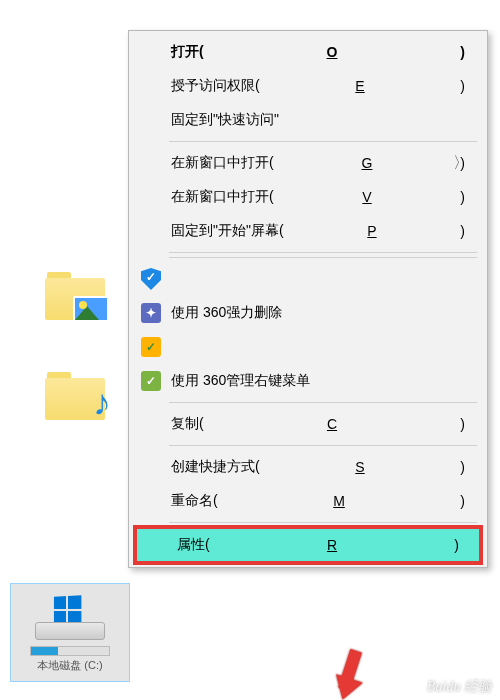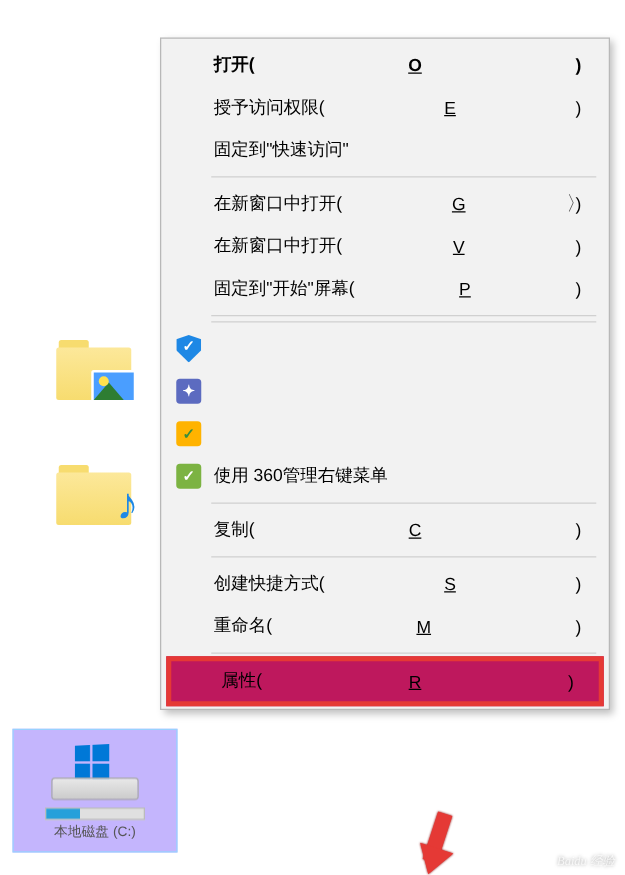--- a/index.html
+++ b/index.html
@@ -81,22 +81,22 @@
       bottom: -4px;
       right: -6px;
       font-size: 36px;
       color: #1e88e5;
       font-weight: bold;
     }
     .drive-item {
       position: absolute;
       left: 10px;
       bottom: 18px;
-      width: 132px;
-      background: #c4b5fd;
+      width: 120px;
+      background: #e5e5e5;
       border: 1px solid #99d1ff;
       padding: 8px 4px;
       text-align: center;
     }
     .drive-icon {
       width: 70px;
       height: 48px;
       margin: 0 auto;
       position: relative;
     }
@@ -203,21 +203,21 @@
     .icon-360b { background: #7cb342; color: #fff; border-radius: 50%; }
     .menu-sep {
       height: 1px;
       background: #d0d0d0;
       margin: 4px 8px 4px 38px;
     }
     .menu-item.highlight-box {
       border: 4px solid #e53935;
       margin: -2px 2px;
       height: 40px;
-      background: #be185d;
+      background: #5eead4;
       gap: 48px;
     }
     .red-arrow {
       position: absolute;
       left: 338px;
       bottom: 10px;
       width: 0;
       height: 0;
       filter: drop-shadow(0 0 1px #800);
     }
@@ -238,21 +238,21 @@
       top: -12px;
       border-left: 14px solid transparent;
       border-right: 14px solid transparent;
       border-bottom: 22px solid #e53935;
       transform: rotate(198deg);
     }
     .watermark {
       position: absolute;
       right: 8px;
       bottom: 4px;
-      font-size: 10px;
+      font-size: 14px;
       color: rgba(255,255,255,0.75);
       font-style: italic;
       text-shadow: 0 0 3px rgba(0,0,0,0.4);
       font-family: "STKaiti", serif;
     }
     .und { text-decoration: underline; }
   </style>
 </head>
 <body>
 
@@ -317,20 +317,21 @@
   </div>
   <div class="menu-sep"></div>
   <div class="menu-sep"></div>
   <div class="menu-item">
     <span class="item-icon">
         <span class="icon-shield"></span>
       </span>
   </div>
   <div class="menu-item">
     <span class="item-icon icon-shred">✦</span>
+    <span>使用 360强力删除</span>
   </div>
   <div class="menu-item">
     <span class="item-icon icon-360a">✓</span>
   </div>
   <div class="menu-item">
     <span class="item-icon icon-360b">✓</span>
     <span>使用 360管理右键菜单</span>
   </div>
   <div class="menu-sep"></div>
   <div class="menu-item">

